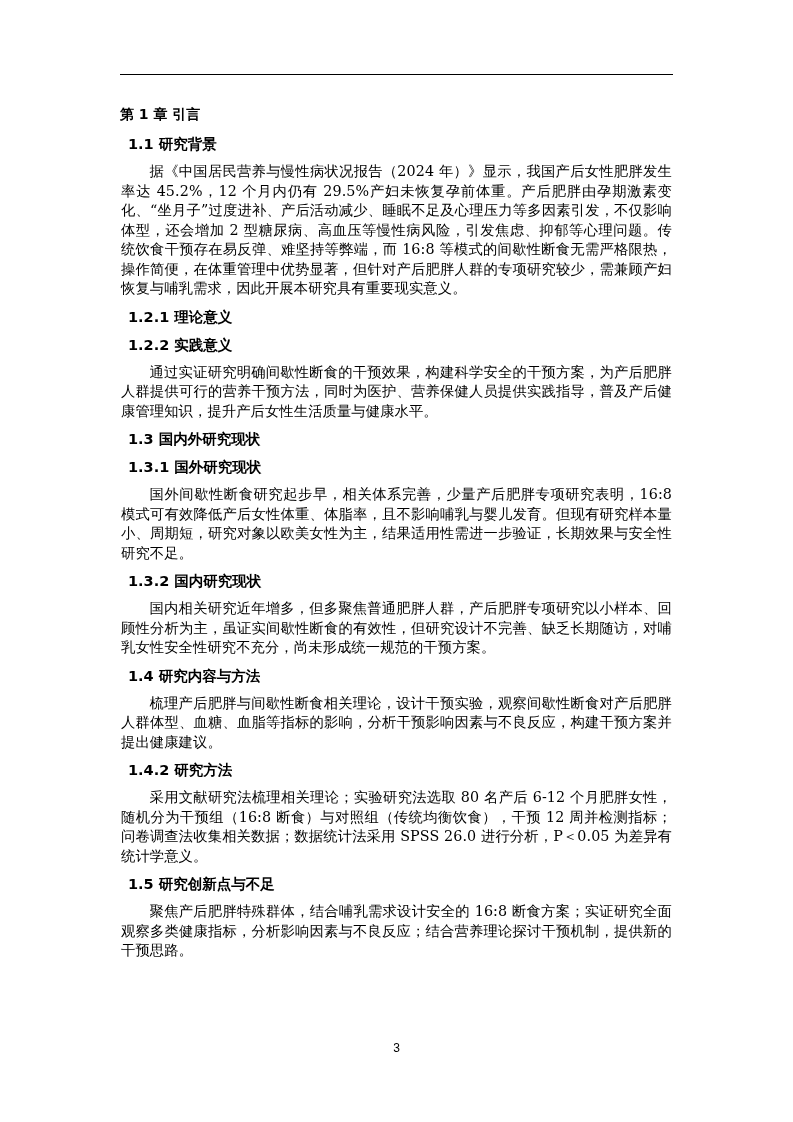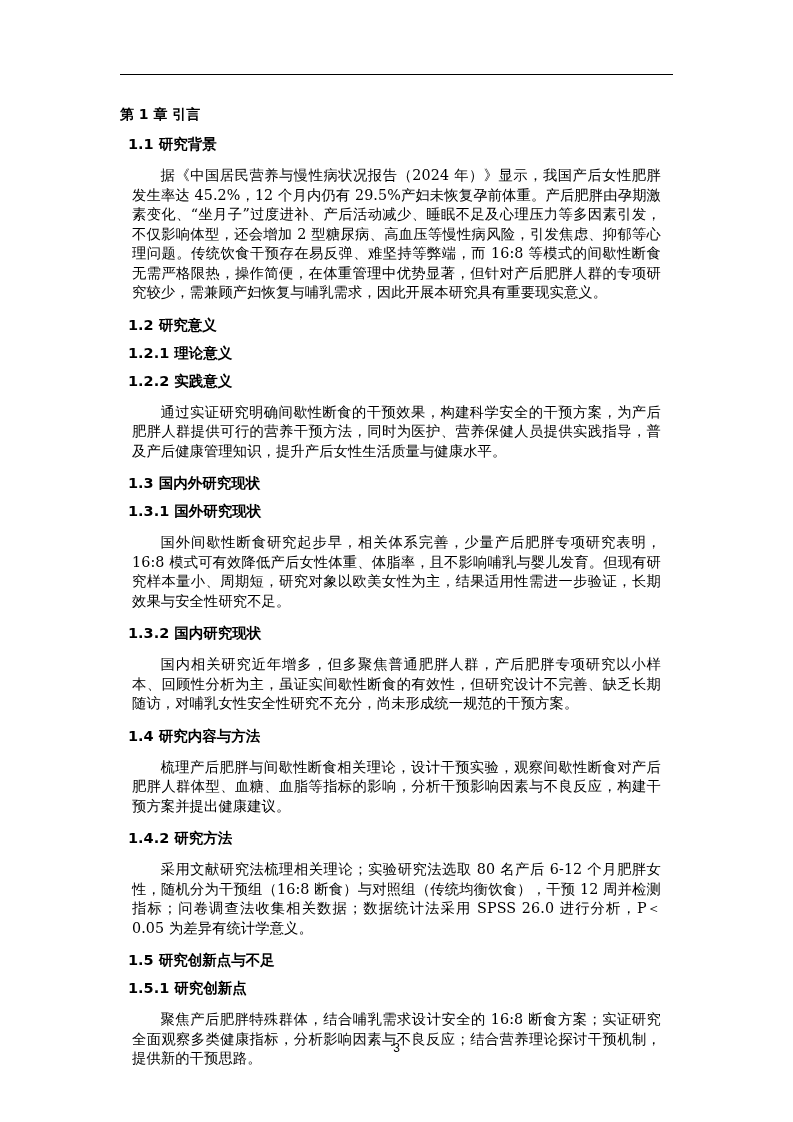--- a/index.html
+++ b/index.html
@@ -2,49 +2,47 @@
 <html><head>
 <meta charset="utf-8">
 <style>
   html, body { margin:0; padding:0; background:#ffffff; }
   body { width:793px; height:1122px; position:relative; overflow:hidden;
          font-family:"DejaVu Serif","Liberation Serif",serif; color:#000; }
   .header-rule { position:absolute; left:120px; top:74px; width:553px; height:0; border-top:1px solid #000; }
   .content { position:absolute; left:120px; top:102px; width:553px; }
   .h1 { font-family:"DejaVu Sans","Liberation Sans",sans-serif; font-weight:bold; font-size:14px; line-height:24px; height:24px; margin:0; }
   .h2, .h3 { font-family:"DejaVu Sans","Liberation Sans",sans-serif; font-weight:bold; font-size:14.5px; line-height:20px; height:20px; margin:8px; }
-  .p { font-size:14.3px; line-height:19.5px; margin:12px; text-indent:2em; text-align:justify; letter-spacing:0.1px; }
+  .p { font-size:14.3px; line-height:19.5px; margin:1px; text-indent:2em; text-align:justify; letter-spacing:0.1px; }
   .page-number { position:absolute; left:0; width:793px; top:1041px; text-align:center;
                  font-family:"Liberation Sans","DejaVu Sans",sans-serif; font-size:12px; }
 </style>
 </head>
 <body>
 
 <div class="header-rule"></div>
 
 <div class="content">
   <div class="h1">第 1 章  引言</div>
 
   <div class="h2">1.1 研究背景</div>
   <p class="p">据《中国居民营养与慢性病状况报告（2024 年）》显示，我国产后女性肥胖发生率达 45.2%，12 个月内仍有 29.5%产妇未恢复孕前体重。产后肥胖由孕期激素变化、“坐月子”过度进补、产后活动减少、睡眠不足及心理压力等多因素引发，不仅影响体型，还会增加 2 型糖尿病、高血压等慢性病风险，引发焦虑、抑郁等心理问题。传统饮食干预存在易反弹、难坚持等弊端，而 16:8 等模式的间歇性断食无需严格限热，操作简便，在体重管理中优势显著，但针对产后肥胖人群的专项研究较少，需兼顾产妇恢复与哺乳需求，因此开展本研究具有重要现实意义。</p>
 
-  <div class="h2">1.2 研究意义</div>
   <div class="h3">1.2.1 理论意义</div>
   <div class="h3">1.2.2 实践意义</div>
   <p class="p">通过实证研究明确间歇性断食的干预效果，构建科学安全的干预方案，为产后肥胖人群提供可行的营养干预方法，同时为医护、营养保健人员提供实践指导，普及产后健康管理知识，提升产后女性生活质量与健康水平。</p>
 
   <div class="h2">1.3 国内外研究现状</div>
   <div class="h3">1.3.1 国外研究现状</div>
   <p class="p">国外间歇性断食研究起步早，相关体系完善，少量产后肥胖专项研究表明，16:8 模式可有效降低产后女性体重、体脂率，且不影响哺乳与婴儿发育。但现有研究样本量小、周期短，研究对象以欧美女性为主，结果适用性需进一步验证，长期效果与安全性研究不足。</p>
   <div class="h3">1.3.2 国内研究现状</div>
   <p class="p">国内相关研究近年增多，但多聚焦普通肥胖人群，产后肥胖专项研究以小样本、回顾性分析为主，虽证实间歇性断食的有效性，但研究设计不完善、缺乏长期随访，对哺乳女性安全性研究不充分，尚未形成统一规范的干预方案。</p>
 
   <div class="h2">1.4 研究内容与方法</div>
   <p class="p">梳理产后肥胖与间歇性断食相关理论，设计干预实验，观察间歇性断食对产后肥胖人群体型、血糖、血脂等指标的影响，分析干预影响因素与不良反应，构建干预方案并提出健康建议。</p>
   <div class="h3">1.4.2 研究方法</div>
   <p class="p">采用文献研究法梳理相关理论；实验研究法选取 80 名产后 6-12 个月肥胖女性，随机分为干预组（16:8 断食）与对照组（传统均衡饮食），干预 12 周并检测指标；问卷调查法收集相关数据；数据统计法采用 SPSS 26.0 进行分析，P＜0.05 为差异有统计学意义。</p>
 
   <div class="h2">1.5 研究创新点与不足</div>
-  <div class="h3">1.5.1 研究创新点</div>
   <p class="p">聚焦产后肥胖特殊群体，结合哺乳需求设计安全的 16:8 断食方案；实证研究全面观察多类健康指标，分析影响因素与不良反应；结合营养理论探讨干预机制，提供新的干预思路。</p>
 </div>
 
 <div class="page-number">3</div>
 
 </body></html>

